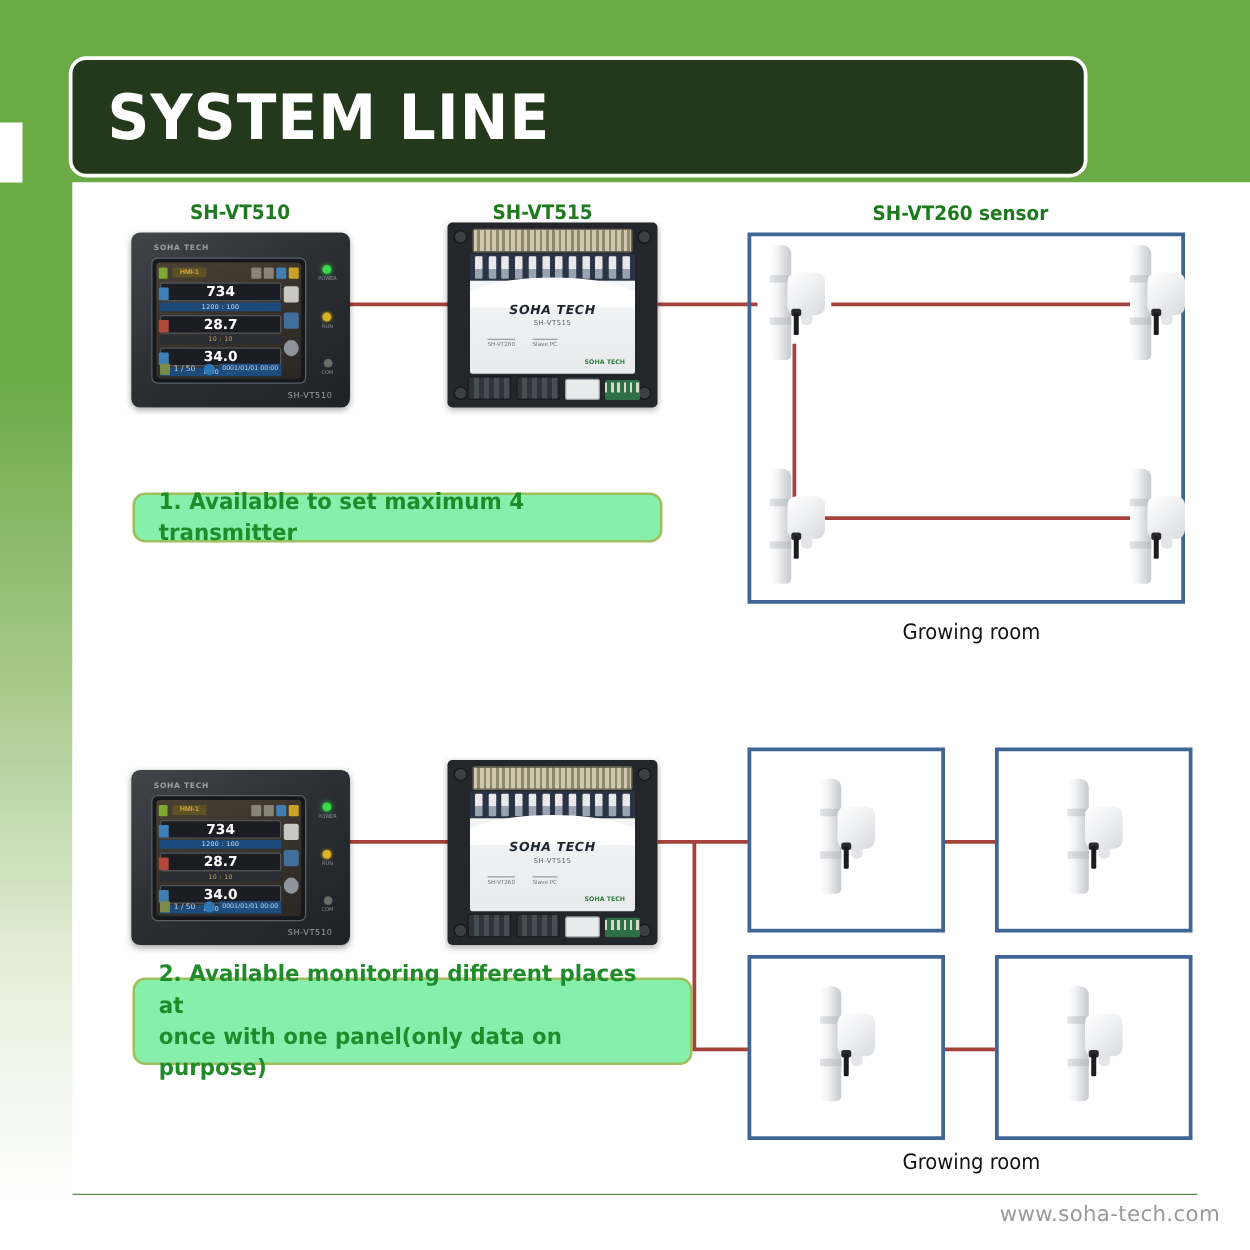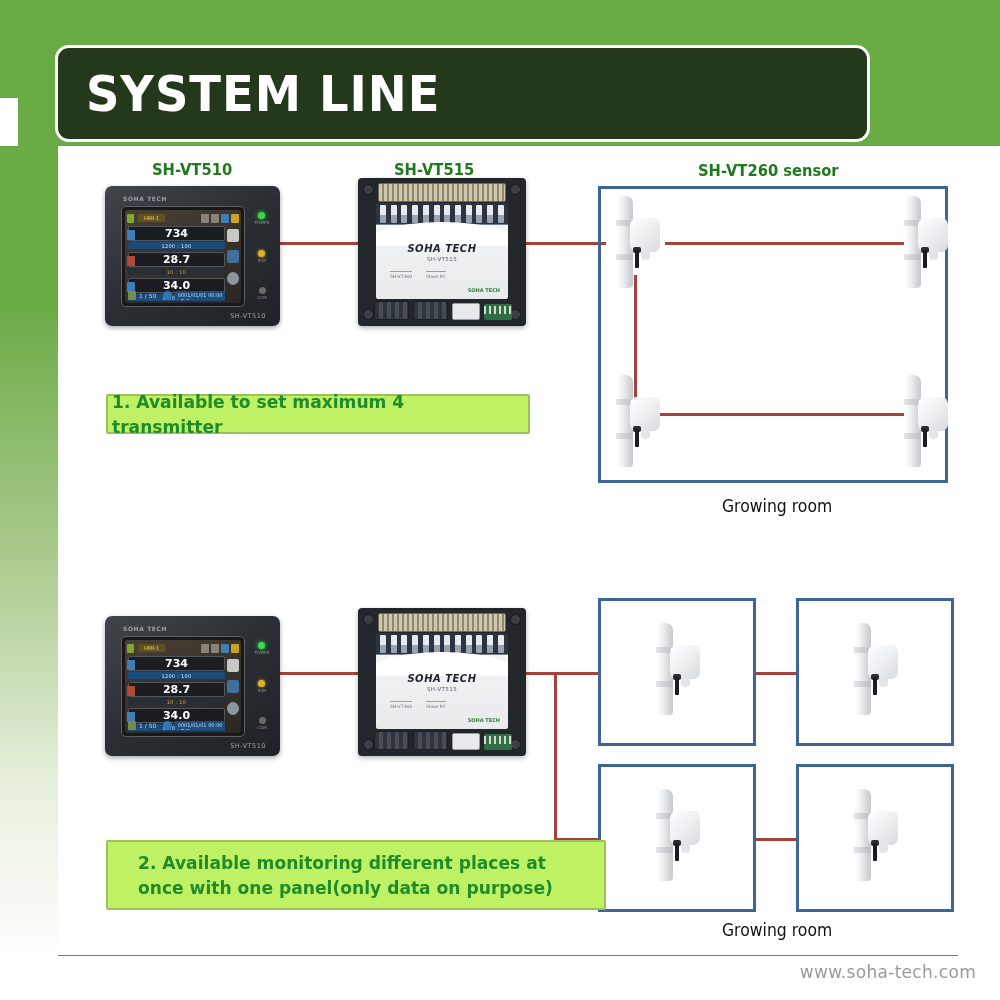--- a/index.html
+++ b/index.html
@@ -269,24 +269,24 @@
   .room-box{
     position:absolute;border:3px solid #3f6596;background:transparent;box-sizing:border-box;
   }
   .wire{position:absolute;background:#a6423c;}
   .wire.h{height:3px;}
   .wire.v{width:3px;}
 
   
   .callout{
     position:absolute;
-    border:2px solid #9fbf5a;border-radius:2px;background:#bef264;
+    border:2px solid #9fbf5a;border-radius:10px;background:#86efac;
     display:flex;align-items:center;
     box-sizing:border-box;
-    padding:4px 4px;
+    padding:4px 19px;
   }
   .callout-text{
     color:#1f8b2a;font-weight:bold;font-size:18px;line-height:25px;
     font-family:"DejaVu Sans", sans-serif;
     transform:scaleX(0.95);transform-origin:left center;
     white-space:pre-line;
   }
 
   
   #footer-rule{
@@ -648,19 +648,19 @@
   <span class="s-ring r1"></span>
   <span class="s-ring r2"></span>
   <span class="s-head"></span>
   <span class="s-probe2"></span>
   <span class="s-cap"></span>
   <span class="s-probe"></span>
 </div>
 
 <div class="room-label" style="left:722px;top:920px;">Growing room</div>
 
-<div class="callout" style="left:106px;top:840px;width:500px;height:70px;justify-content:center;">
+<div class="callout" style="left:106px;top:782px;width:448px;height:70px;justify-content:center;">
   <span class="callout-text">2. Available monitoring different places at
 once with one panel(only data on purpose)</span>
 </div>
 
 <div id="footer-rule"></div>
 <div id="footer-url">www.soha-tech.com</div>
 
 </body></html>

